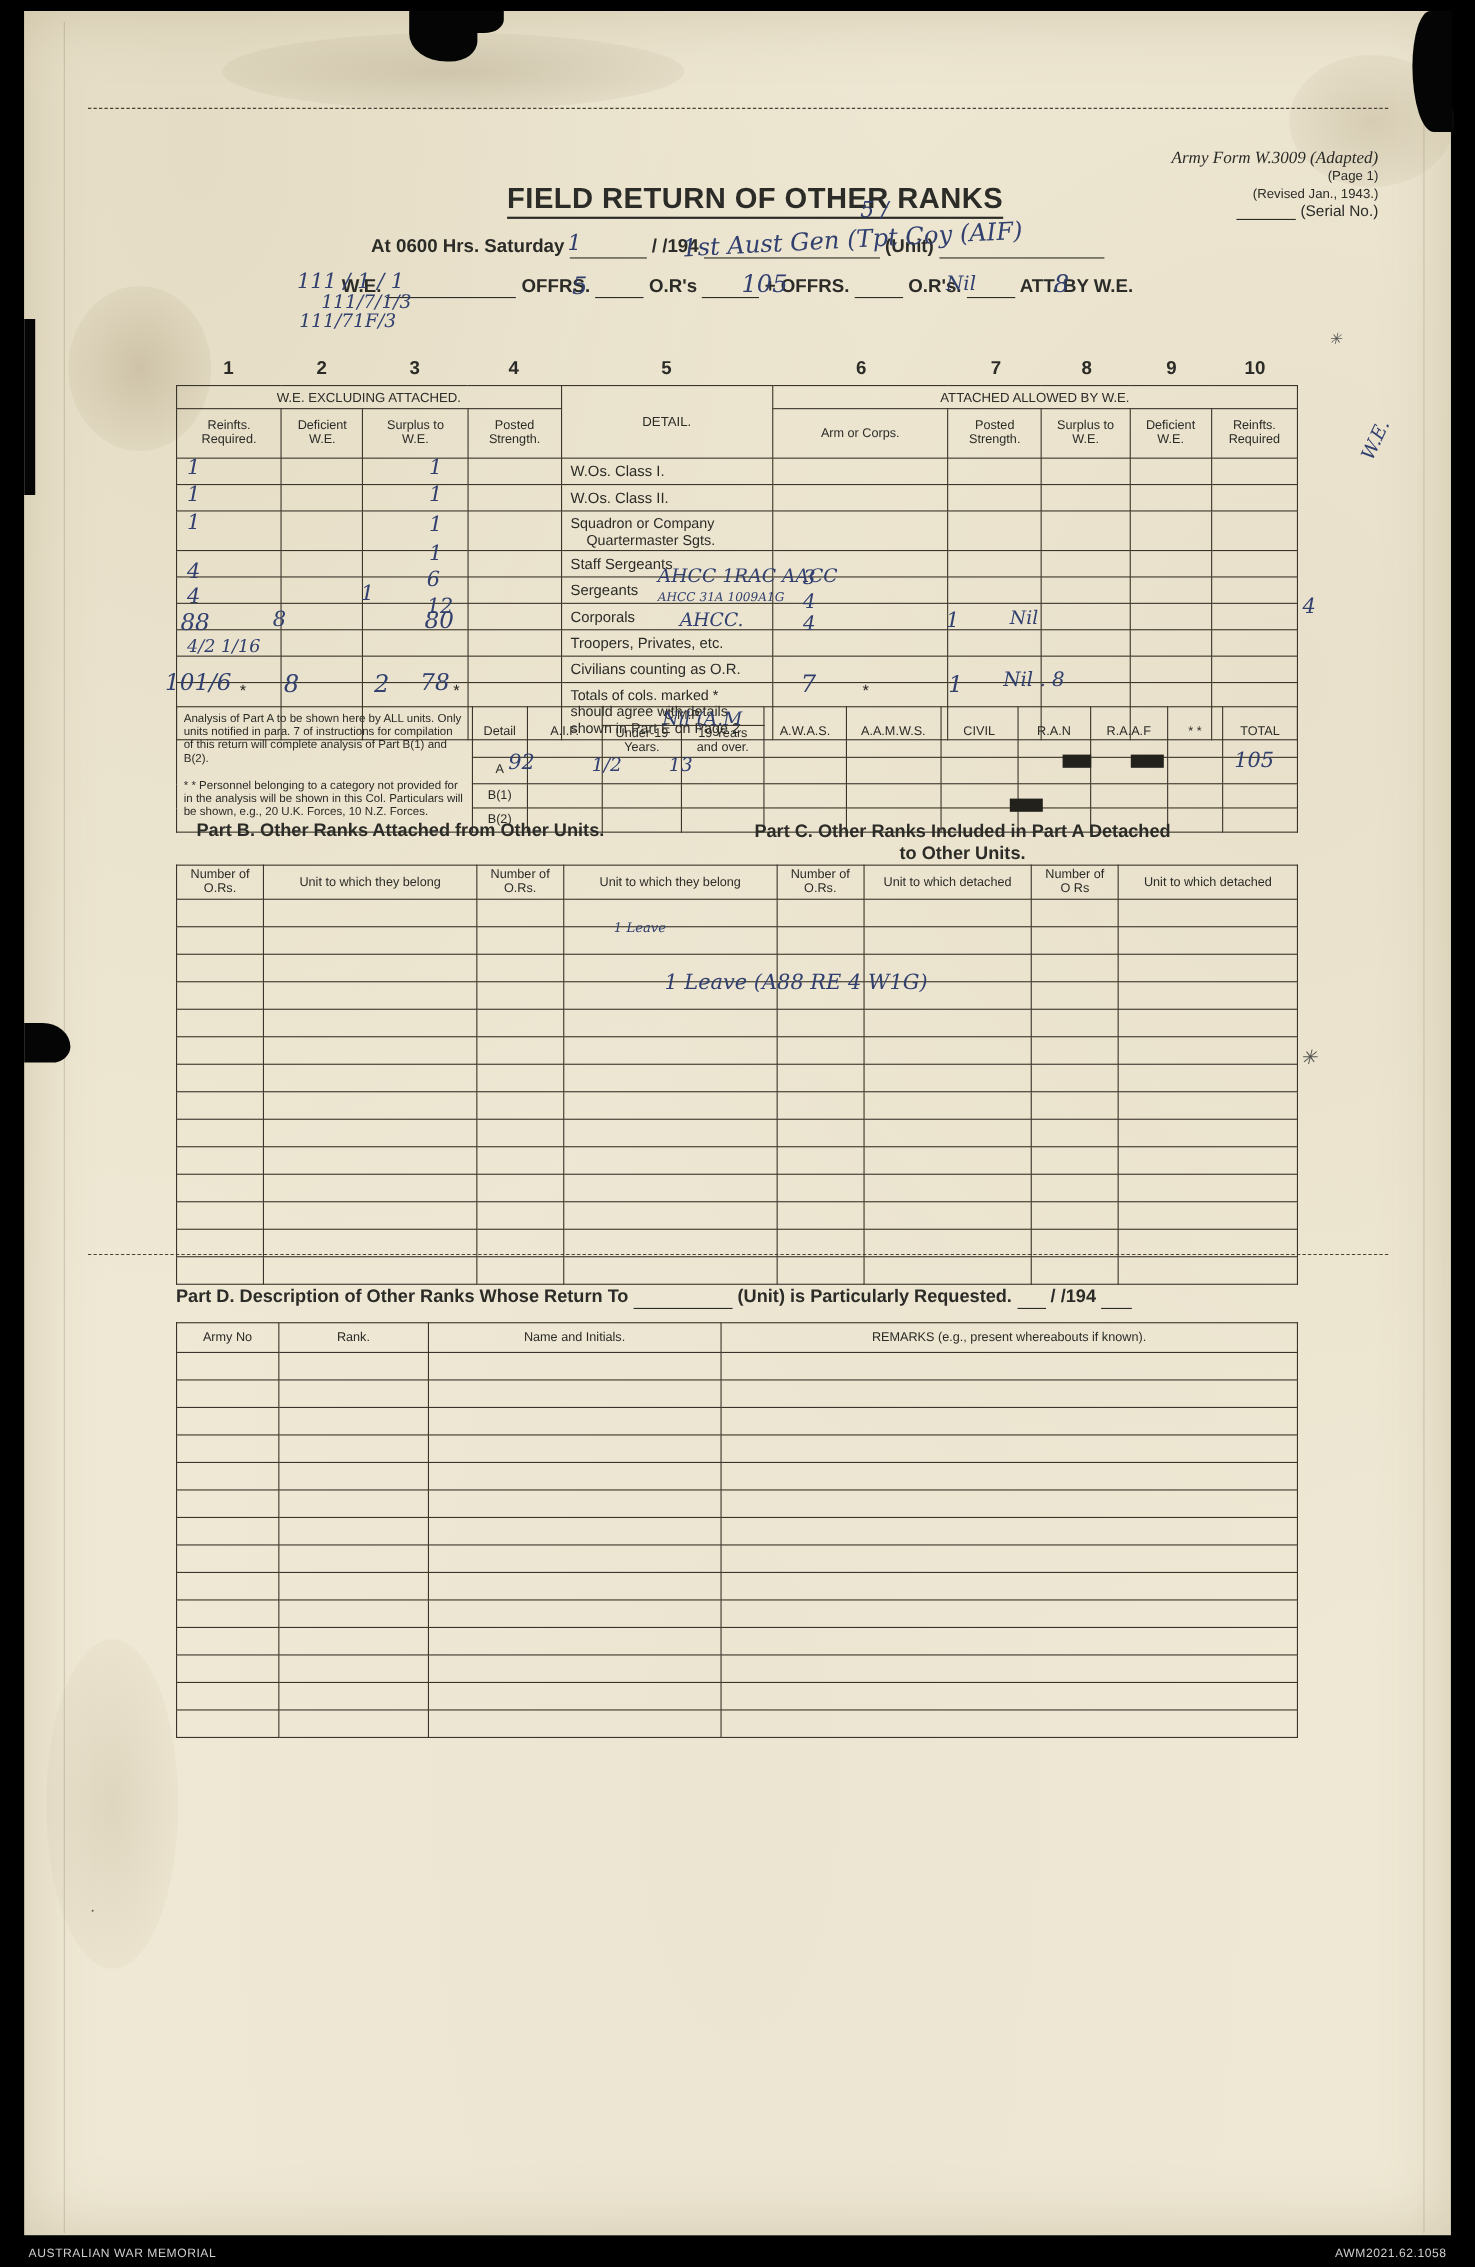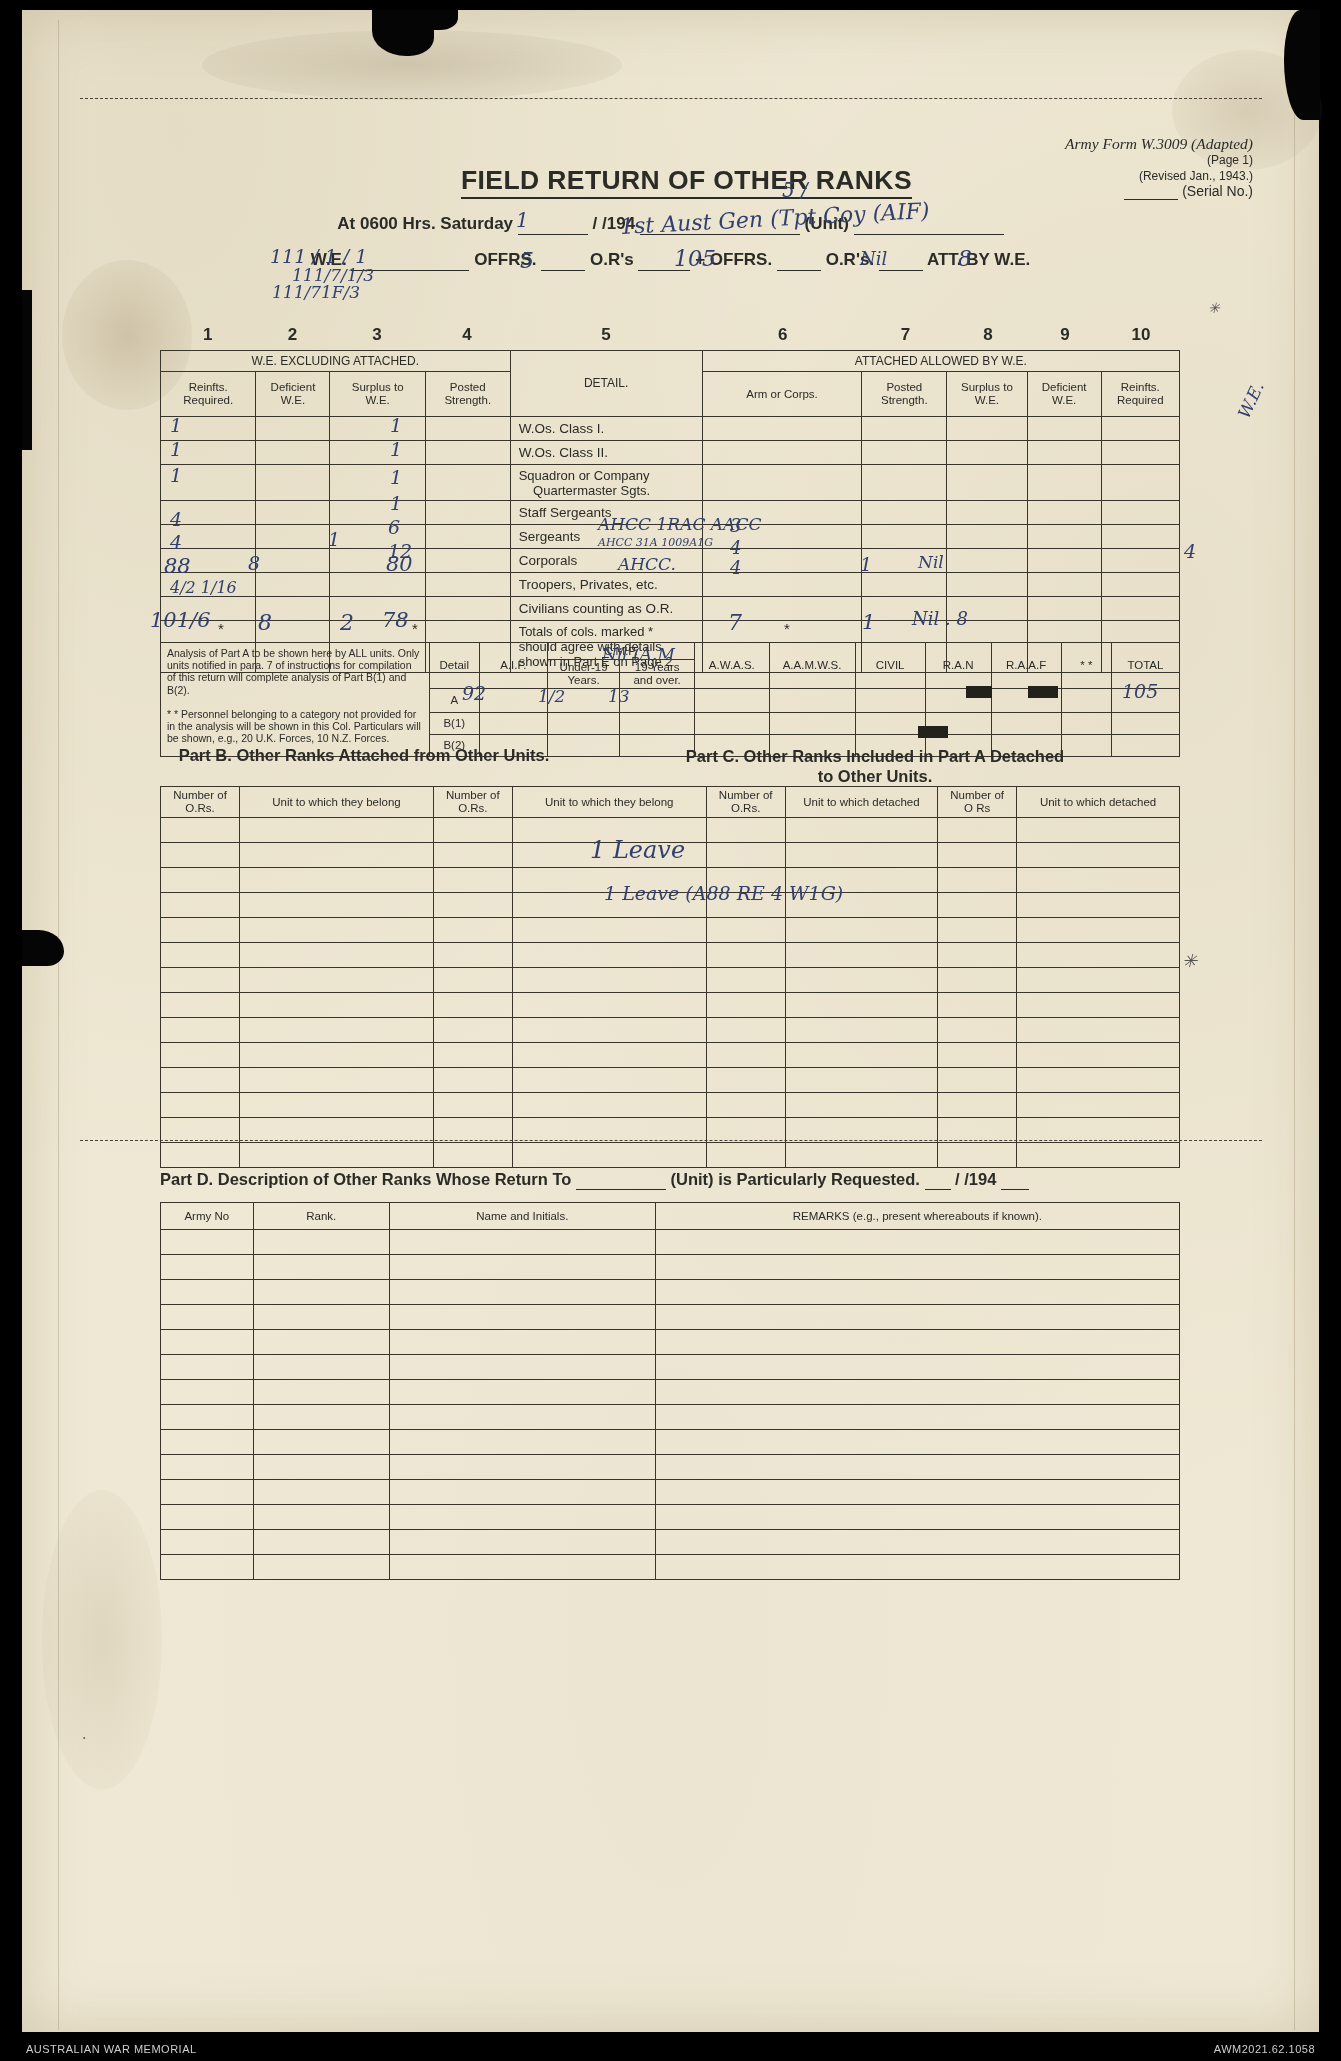--- a/index.html
+++ b/index.html
@@ -628,21 +628,21 @@
             <td></td>
             <td></td>
             <td></td>
             <td></td>
             <td></td>
             <td></td>
           </tr>
     </tbody>
       </table>
 
-    <div class="hand blue" style="left:568px;top:826px;font-size:24px;">1  Leave</div>
+    <div class="hand blue" style="left:536px;top:826px;font-size:12px;">1  Leave</div>
     <div class="hand blue" style="left:582px;top:872px;font-size:19px;">1   Leave (A88  RE 4 W1G)</div>
 
     <div class="txt" style="left:138px;top:1160px;width:1020px;font-size:16.5px;font-weight:bold;">
       <span>Part D.   Description of Other Ranks Whose Return To</span>
       <span class="rule" style="width:90px;">&nbsp;</span>
       <span>(Unit) is Particularly Requested.</span>
       <span class="rule" style="width:26px;">&nbsp;</span>
       <span>/        /194</span>
       <span class="rule" style="width:28px;">&nbsp;</span>
     </div>

